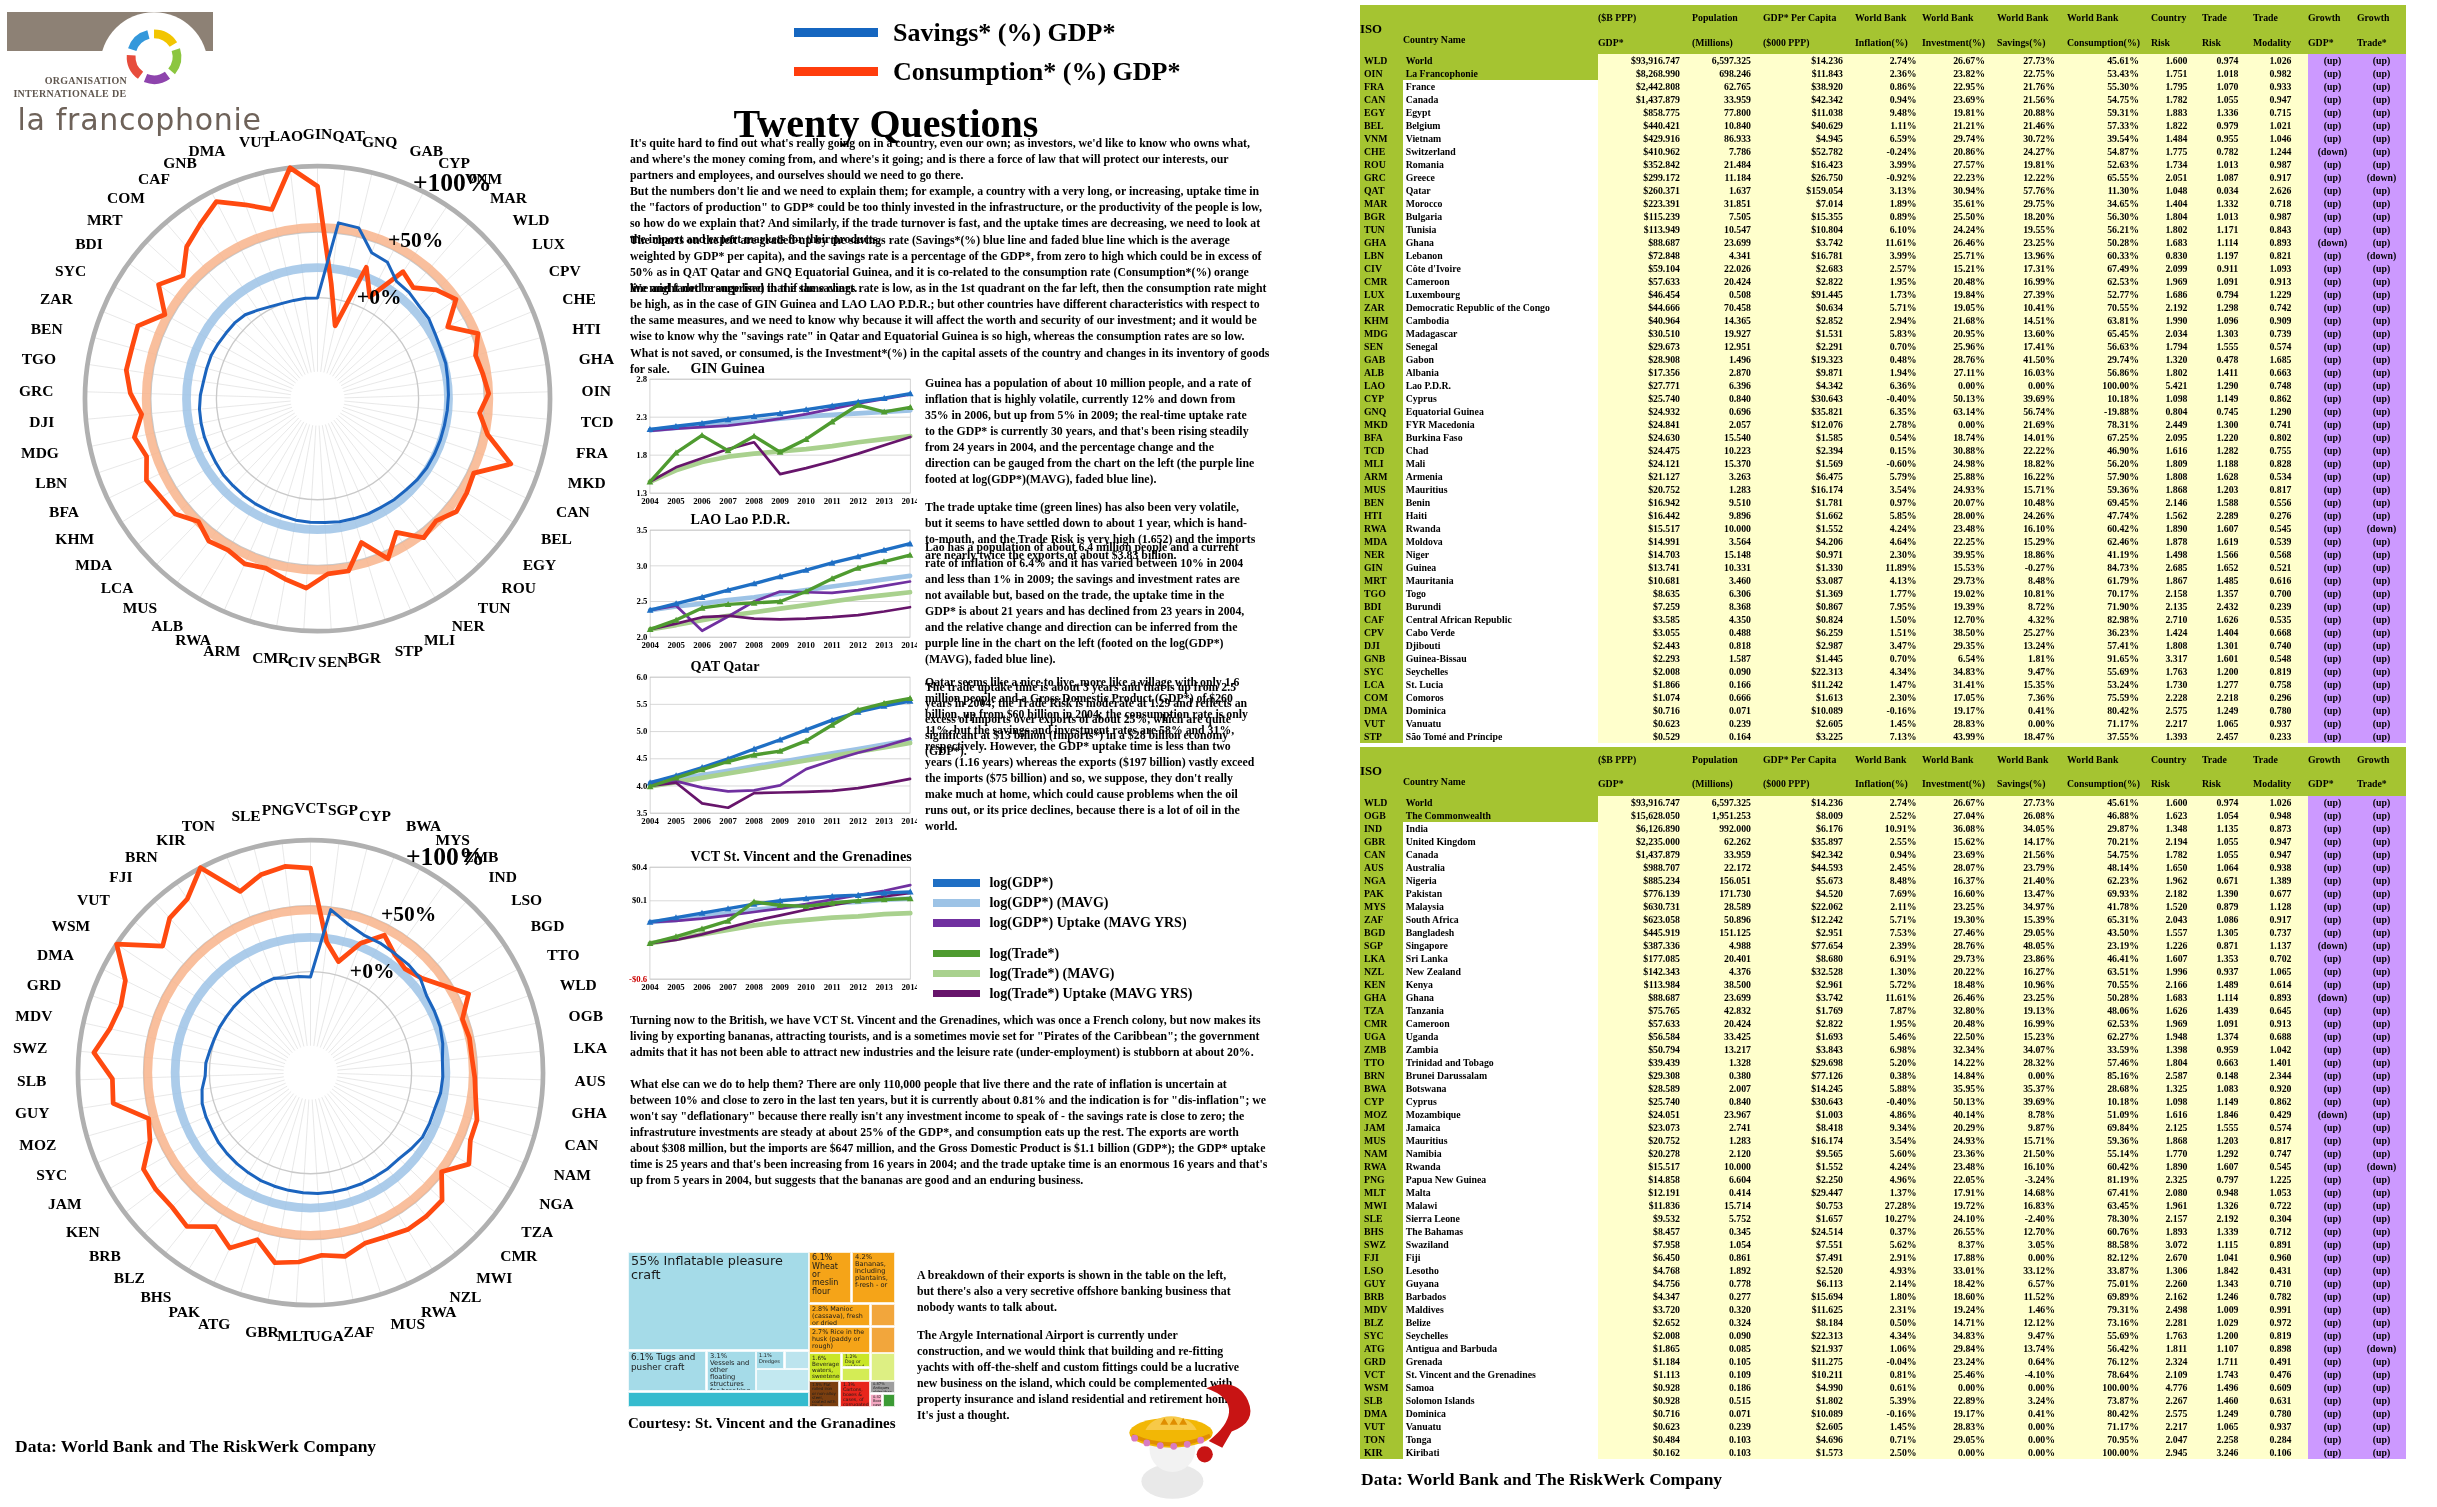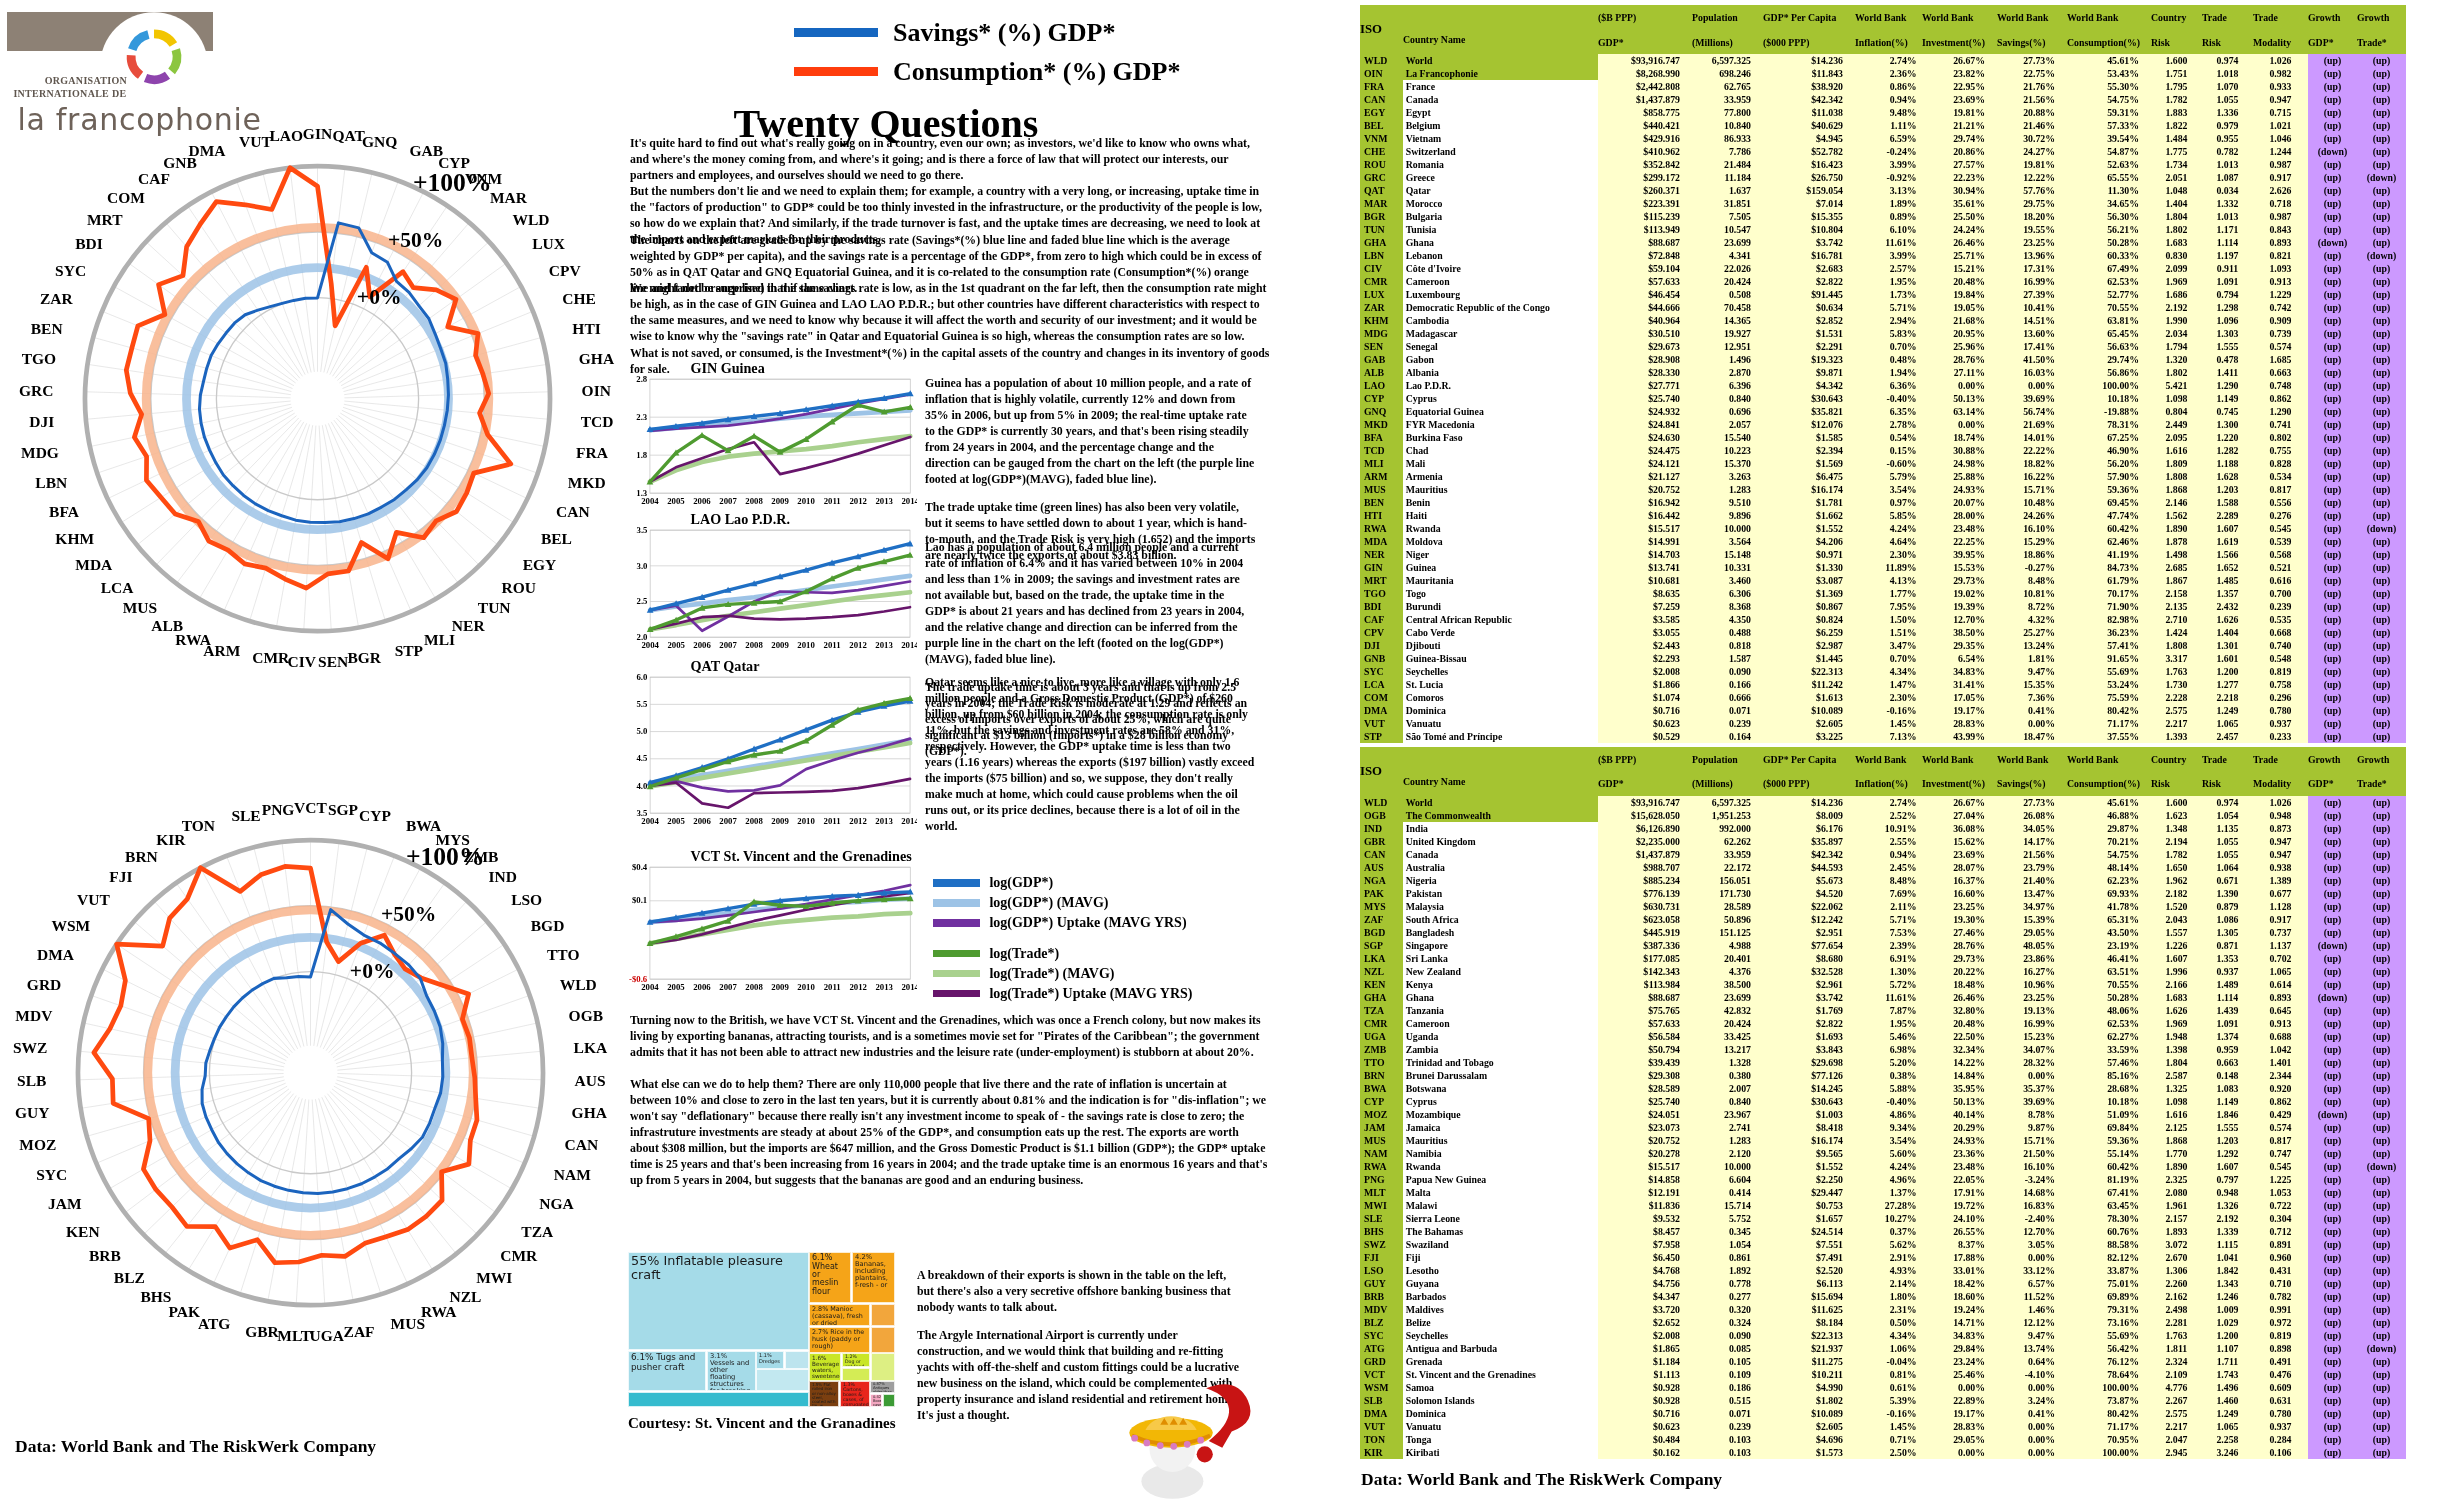--- a/index.html
+++ b/index.html
@@ -1032,21 +1032,21 @@
     <div class="cell c-num">28.76%</div>
     <div class="cell c-num">41.50%</div>
     <div class="cell c-num">29.74%</div>
     <div class="cell c-risk">1.320</div>
     <div class="cell c-risk">0.478</div>
     <div class="cell c-risk">1.685</div>
     <div class="cell c-growth">(up)</div>
     <div class="cell c-growth">(up)</div>
     <div class="cell c-iso">ALB</div>
     <div class="cell c-name">Albania</div>
-    <div class="cell c-num">$28.330</div>
+    <div class="cell c-num">$17.356</div>
     <div class="cell c-num">2.870</div>
     <div class="cell c-num">$9.871</div>
     <div class="cell c-infl">1.94%</div>
     <div class="cell c-num">27.11%</div>
     <div class="cell c-num">16.03%</div>
     <div class="cell c-num">56.86%</div>
     <div class="cell c-risk">1.802</div>
     <div class="cell c-risk">1.411</div>
     <div class="cell c-risk">0.663</div>
     <div class="cell c-growth">(up)</div>

